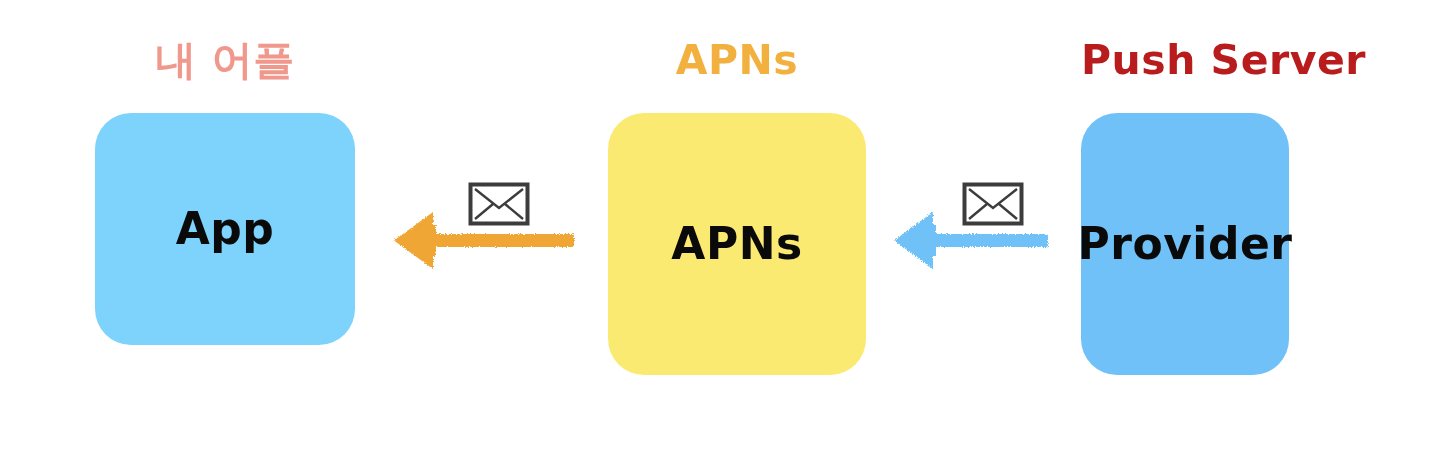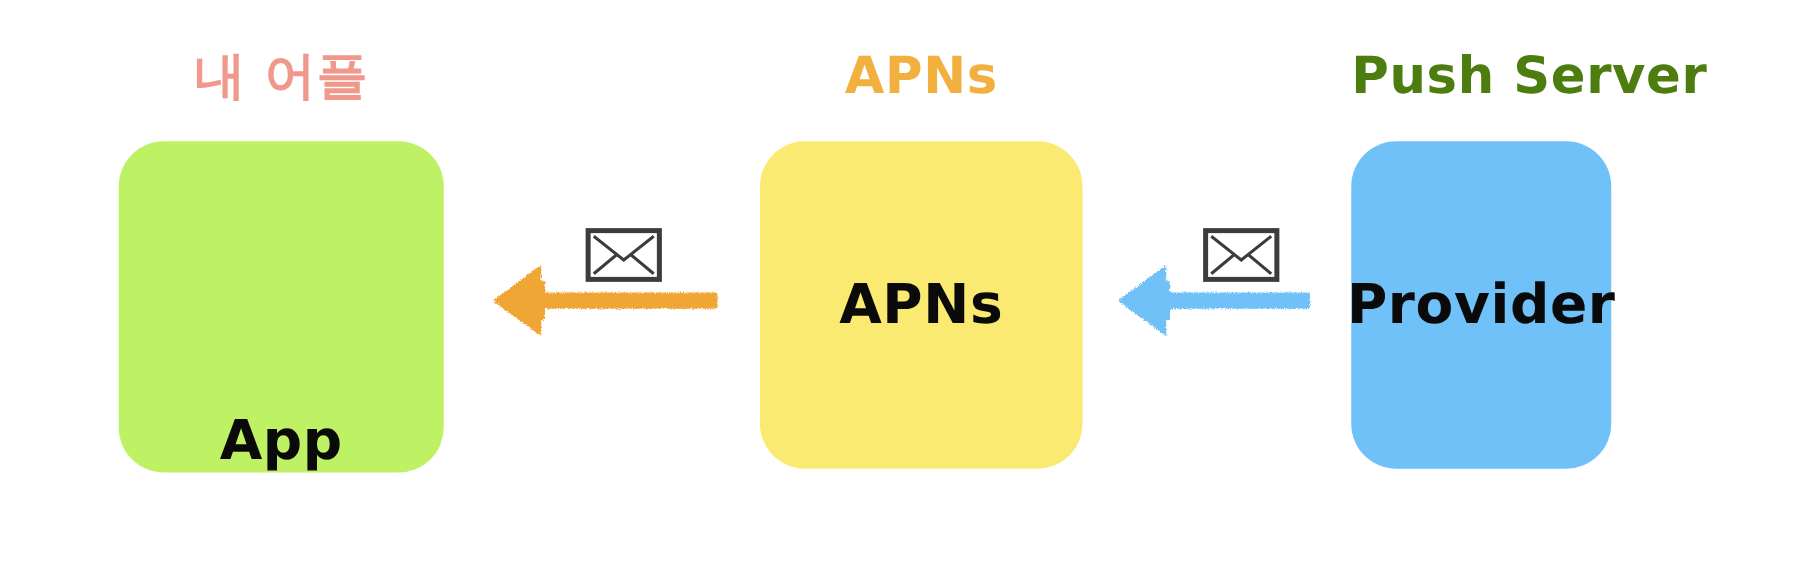--- a/index.html
+++ b/index.html
@@ -29,21 +29,21 @@
     font-weight: 700;
     font-size: 41px;
     line-height: 48px;
     letter-spacing: 0.5px;
     white-space: nowrap;
     text-align: center;
     user-select: none;
   }
   .title-app     { left: 95px;  top: 36px; width: 260px; color: #F0988C; }
   .title-apns    { left: 608px; top: 36px; width: 258px; color: #F2B03E; }
-  .title-push    { left: 1081px; top: 36px; width: 257px; color: #4d7c0f; }
+  .title-push    { left: 1081px; top: 36px; width: 257px; color: #b91c1c; }
 
   
   .node {
     position: absolute;
     display: flex;
     align-items: center;
     justify-content: center;
     border-radius: 36px;
     box-sizing: border-box;
   }
@@ -51,23 +51,22 @@
     font-family: "DejaVu Sans", "Liberation Sans", sans-serif;
     font-weight: 700;
     font-size: 44px;
     line-height: 50px;
     color: #0a0a0a;
     letter-spacing: 0.5px;
     white-space: nowrap;
     user-select: none;
   }
   .node-app {
-    left: 95px; top: 113px; width: 260px; height: 265px;
-    background: #bef264;
-    align-items: flex-end;
+    left: 95px; top: 113px; width: 260px; height: 232px;
+    background: #7dd3fc;
   }
   .node-apns {
     left: 608px; top: 113px; width: 258px; height: 262px;
     background: #FBEA72;
   }
   .node-provider {
     left: 1081px; top: 113px; width: 208px; height: 262px;
     background: #6FC1F7;
   }
 

